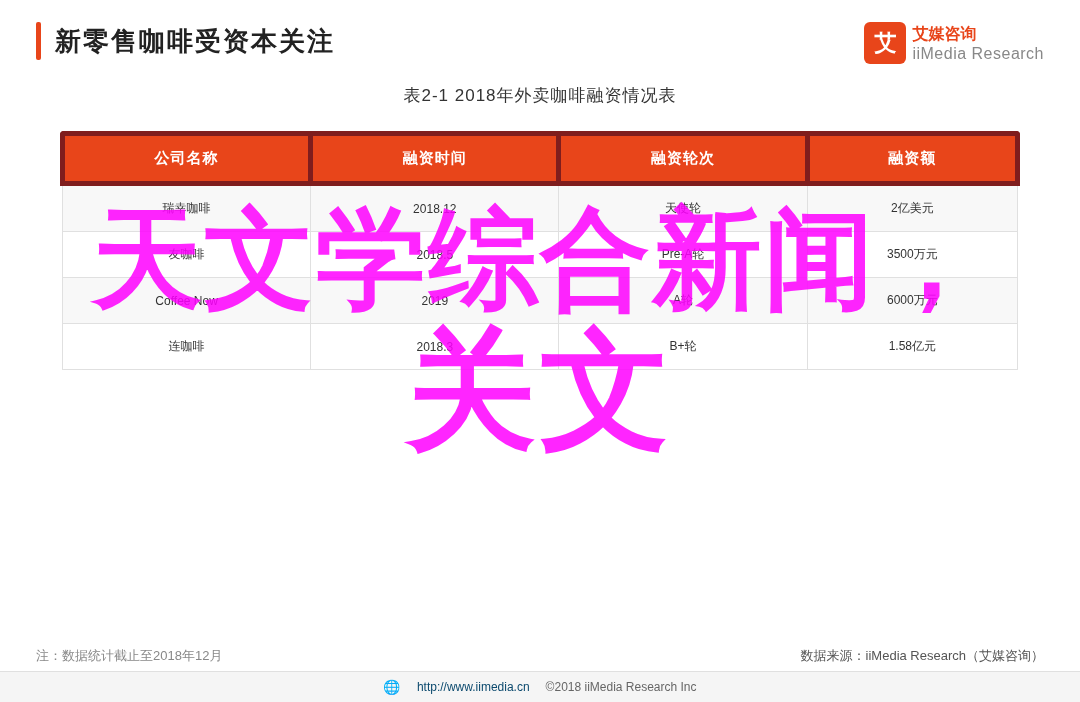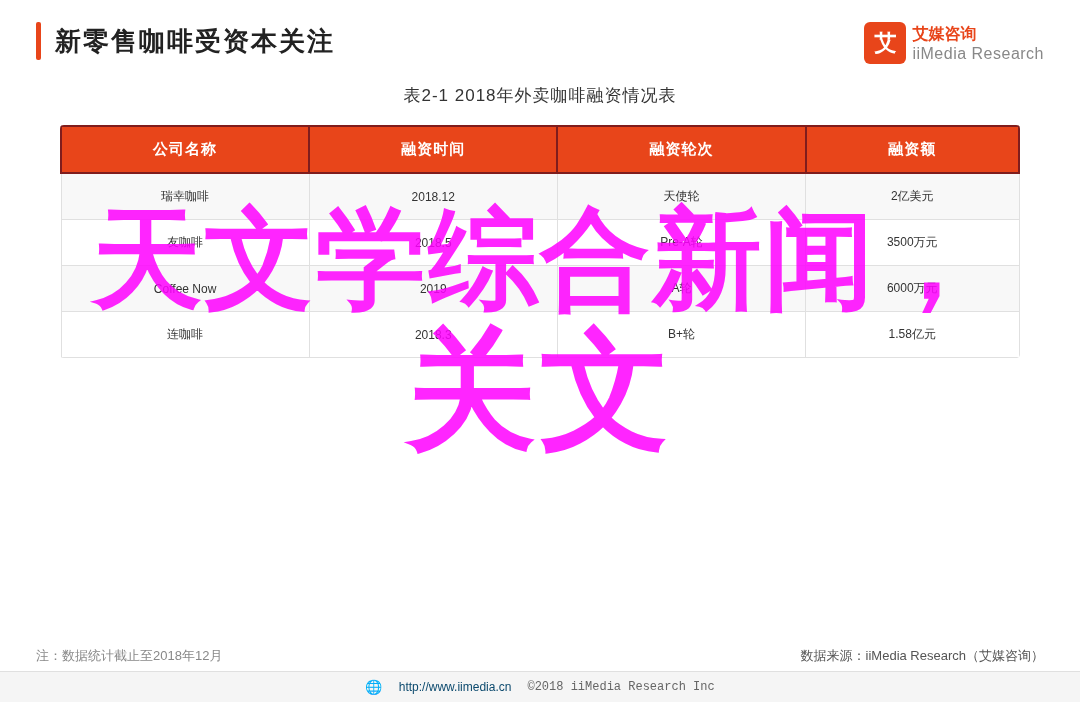--- a/index.html
+++ b/index.html
@@ -89,21 +89,21 @@
 
     
     .table-section {
       padding: 10px 60px 0 60px;
     }
 
     .table-title {
       text-align: center;
       font-size: 17px;
       color: #333;
-      margin-bottom: 18px;
+      margin-bottom: 24px;
       font-weight: normal;
       letter-spacing: 1px;
     }
 
     .data-table {
       width: 100%;
       border-collapse: collapse;
       border-radius: 4px;
       overflow: hidden;
     }
@@ -112,21 +112,21 @@
       background: #e8451a;
     }
 
     .data-table thead th {
       color: #fff;
       font-size: 15px;
       font-weight: bold;
       padding: 13px 18px;
       text-align: center;
       letter-spacing: 1px;
-      border: 2px solid #7f1d1d;
+      border: 5px solid #7f1d1d;
     }
 
     .data-table tbody tr:nth-child(odd) {
       background: #f8f8f8;
     }
 
     .data-table tbody tr:nth-child(even) {
       background: #ffffff;
     }
 
@@ -212,21 +212,20 @@
       font-size: 12px;
       color: #0c4a6e;
       display: flex;
       align-items: center;
       gap: 4px;
     }
 
     .footer-copy {
       font-size: 12px;
       color: #666;
-      font-family: Liberation Mono, monospace;
     }
 
     .globe-icon {
       color: #888;
       font-size: 14px;
     }
   </style>
 </head>
 <body>
 

